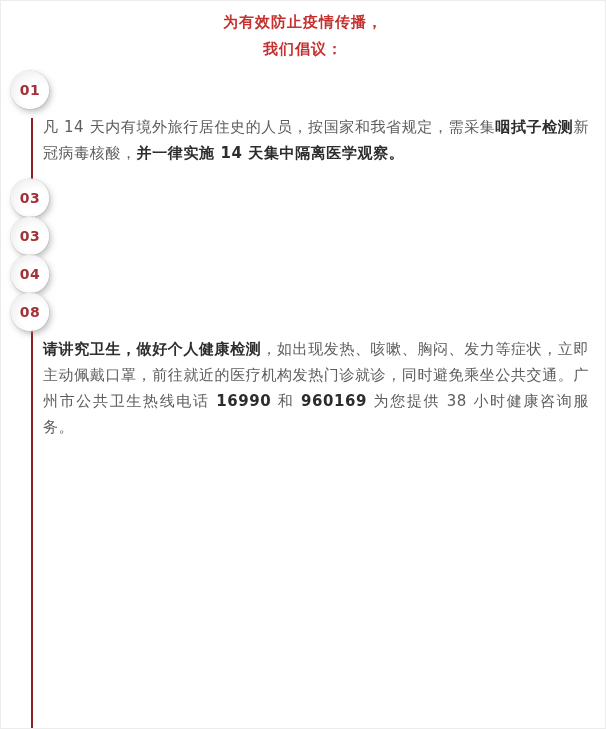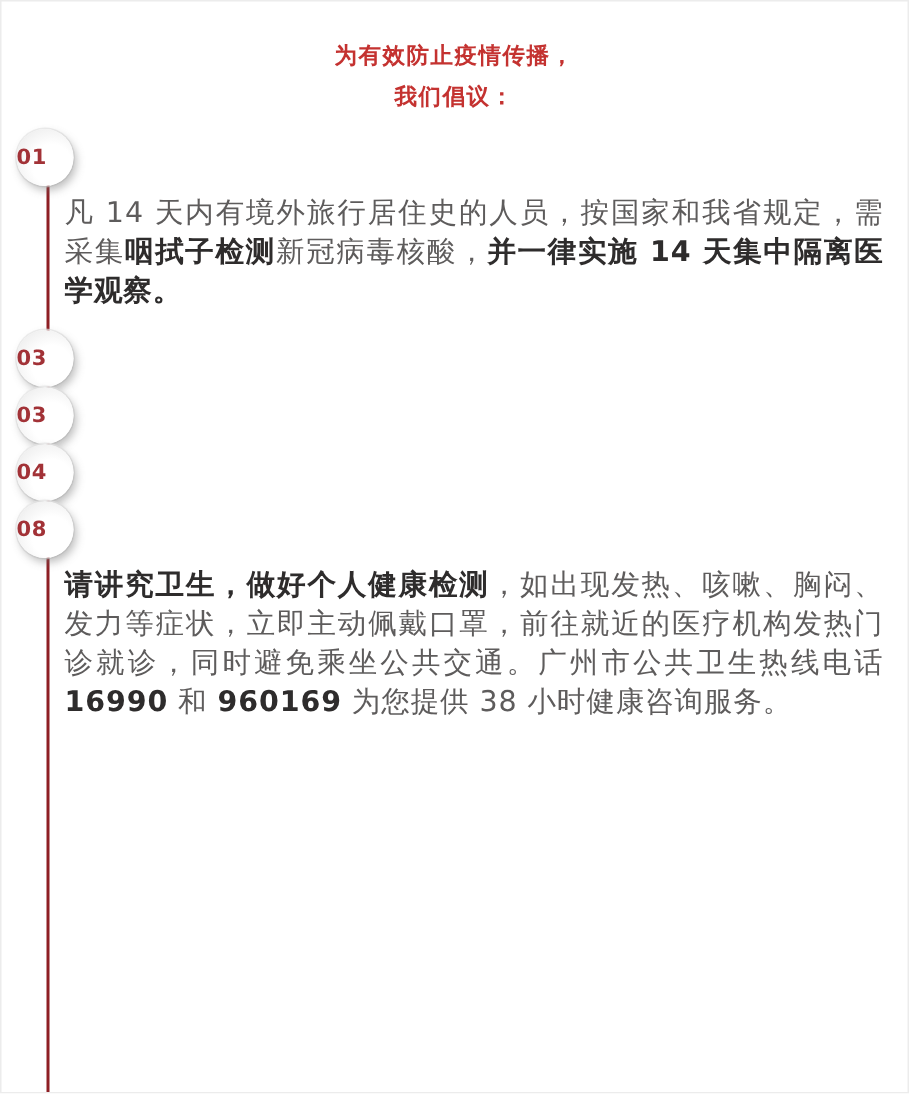--- a/index.html
+++ b/index.html
@@ -23,51 +23,52 @@
   }
   .timeline {
     position: absolute;
     left: 30px;
     top: 117px;
     bottom: 0;
     width: 2px;
     background: var(--timeline-red);
     z-index: 0;
   }
-  header { position: relative; z-index: 1; padding-top: 23px; text-align: center; }
+  header { position: relative; z-index: 1; padding-top: 8px; text-align: center; }
   .header-line {
     margin: 0;
     line-height: 27px;
     font-size: 15px;
     font-weight: bold;
     letter-spacing: 1px;
     color: var(--header-red);
   }
   main { position: relative; z-index: 1; margin-top: 8px; }
   .section { padding-left: 10px; }
   .badge {
     position: relative;
     z-index: 2;
     width: 38px;
     height: 38px;
     border-radius: 50%;
     background: radial-gradient(circle at 62% 62%, #ffffff 40%, #f2f2f2 72%, #e1e1e1 100%);
     box-shadow: 2px 3px 6px rgba(110,110,110,0.45), 0 0 0 1px rgba(232,232,232,0.7);
     display: flex;
     align-items: center;
+    justify-content: center;
   }
   .badge-number {
     font-size: 14px;
     font-weight: bold;
     color: var(--badge-red);
     letter-spacing: 0.5px;
   }
   .section-text {
     margin: 5px 16px 13px 32px;
-    font-size: 19px;
+    font-size: 15px;
     line-height: 26px;
     letter-spacing: 0.6px;
     text-align: justify;
     color: var(--body-text);
   }
   .section-text .b { font-weight: bold; color: var(--bold-text); }
 </style>
 </head>
 <body>
 

